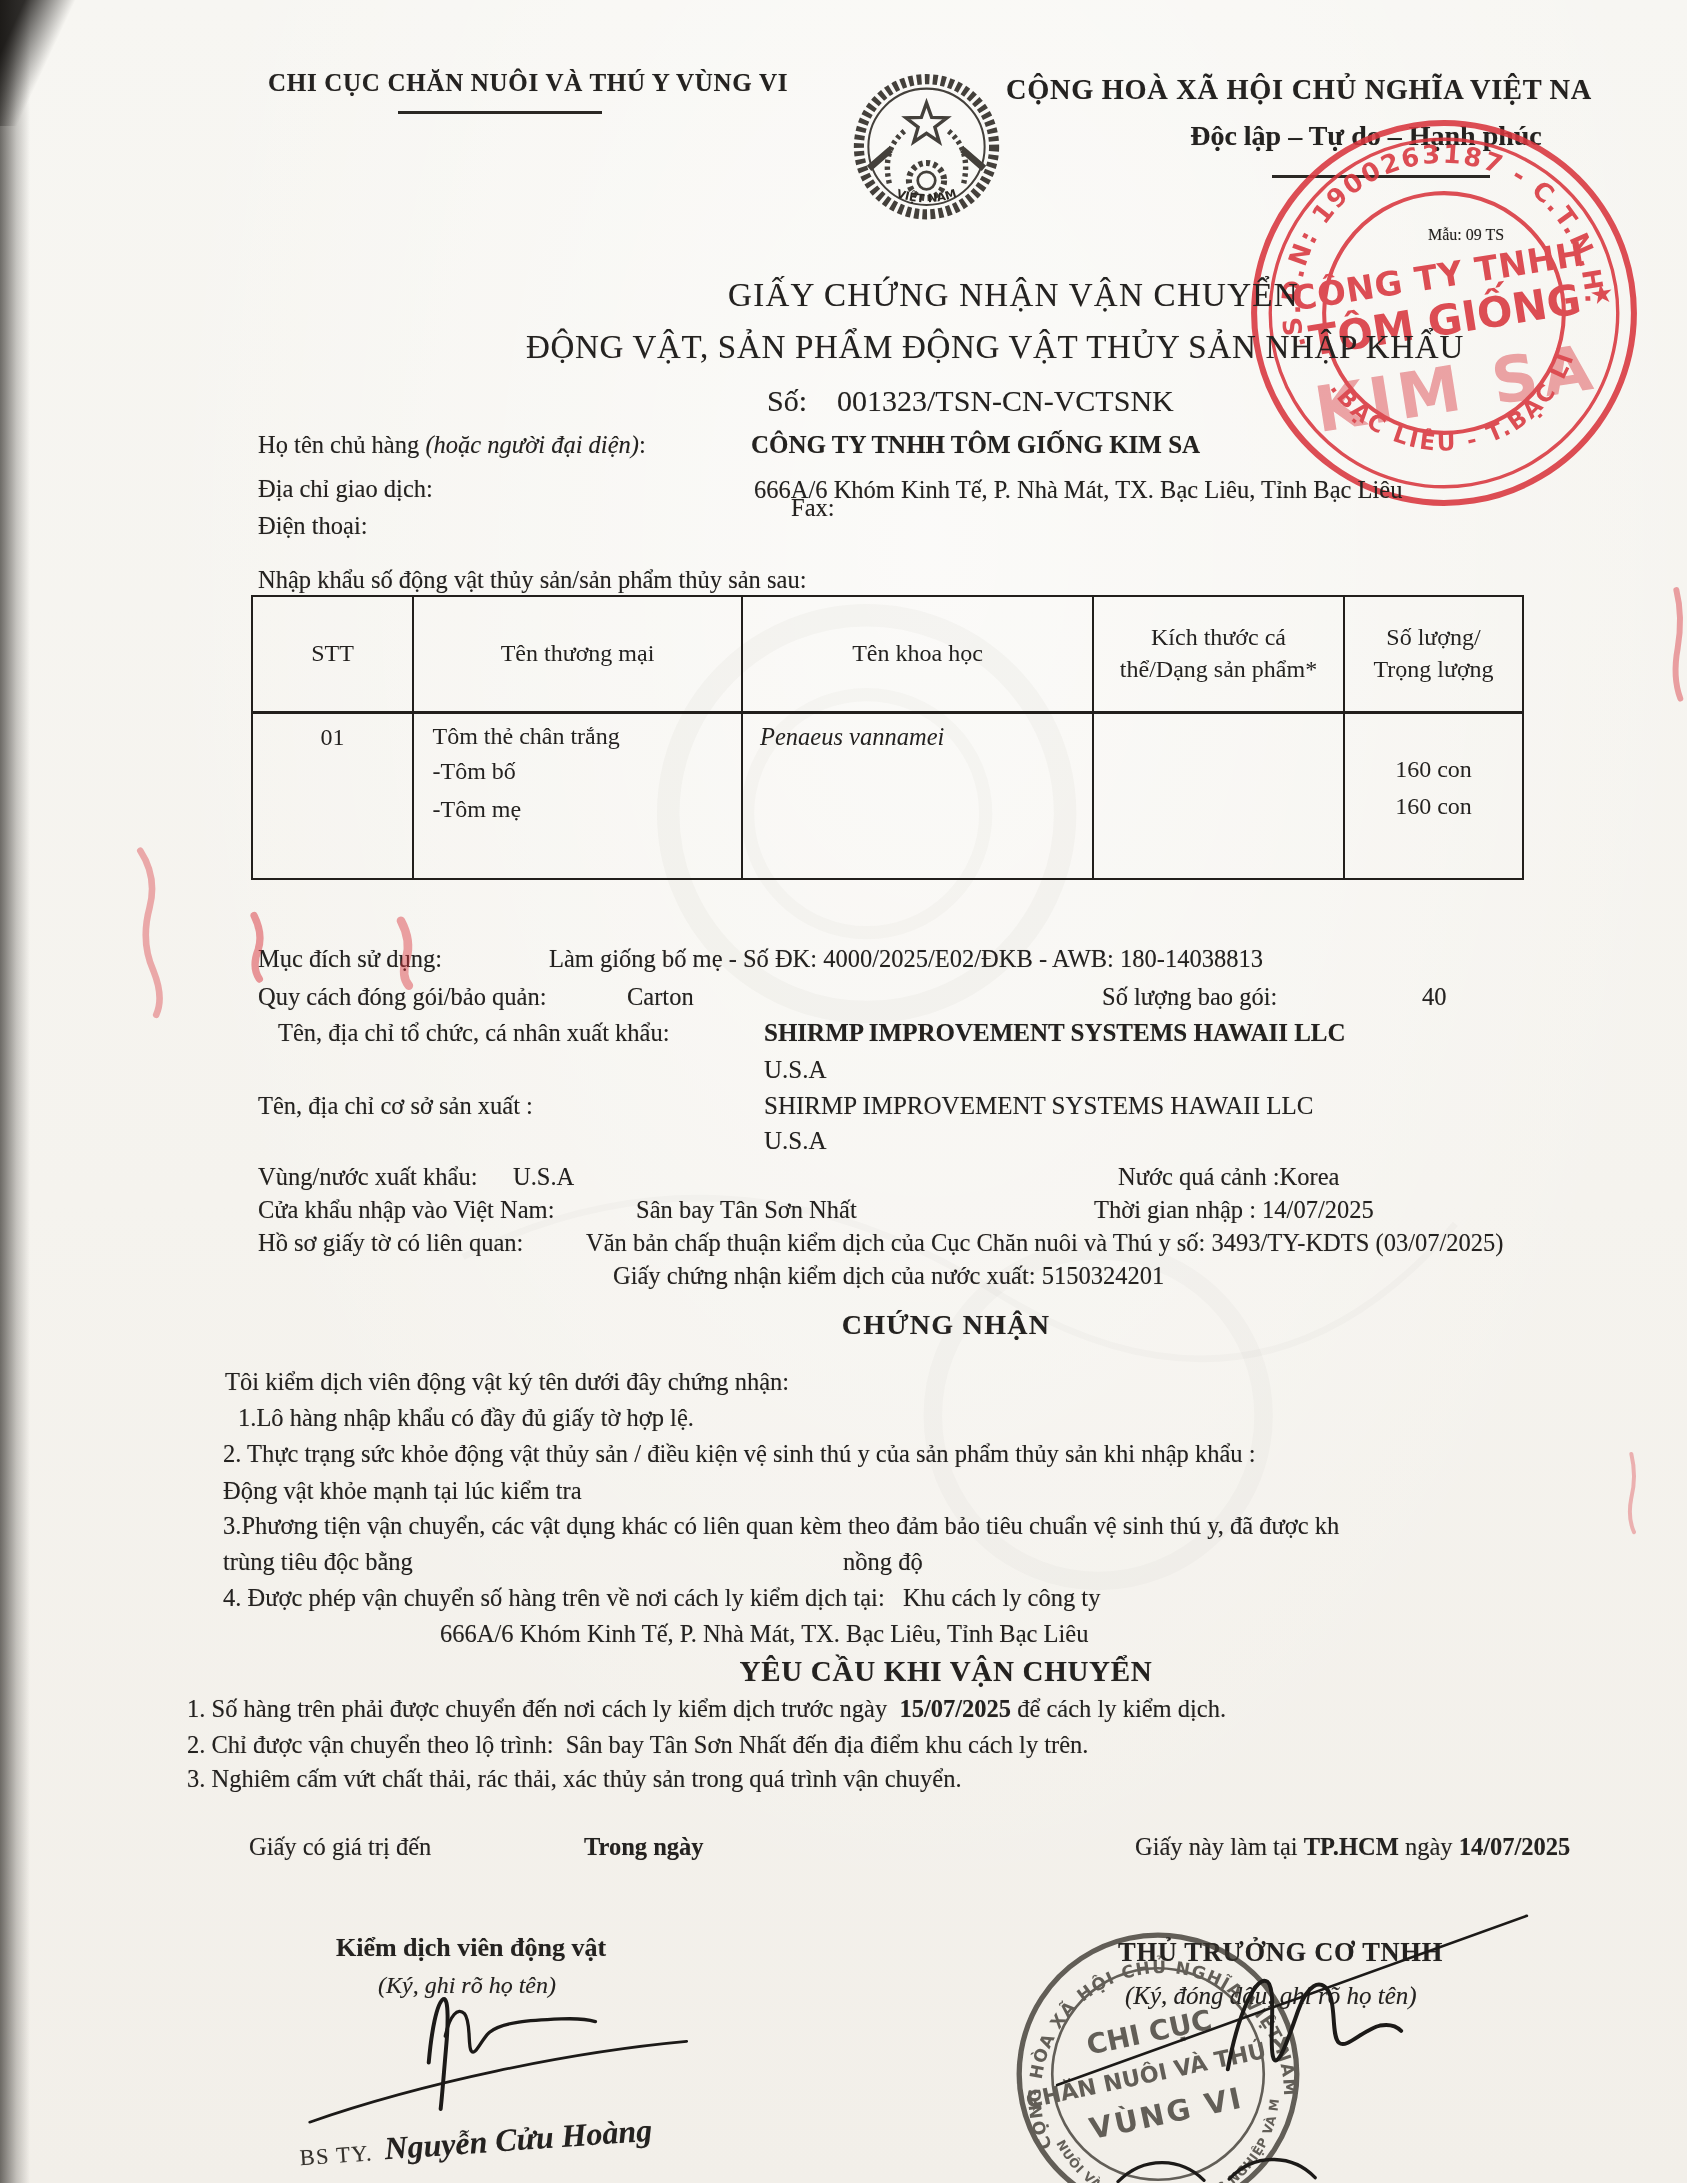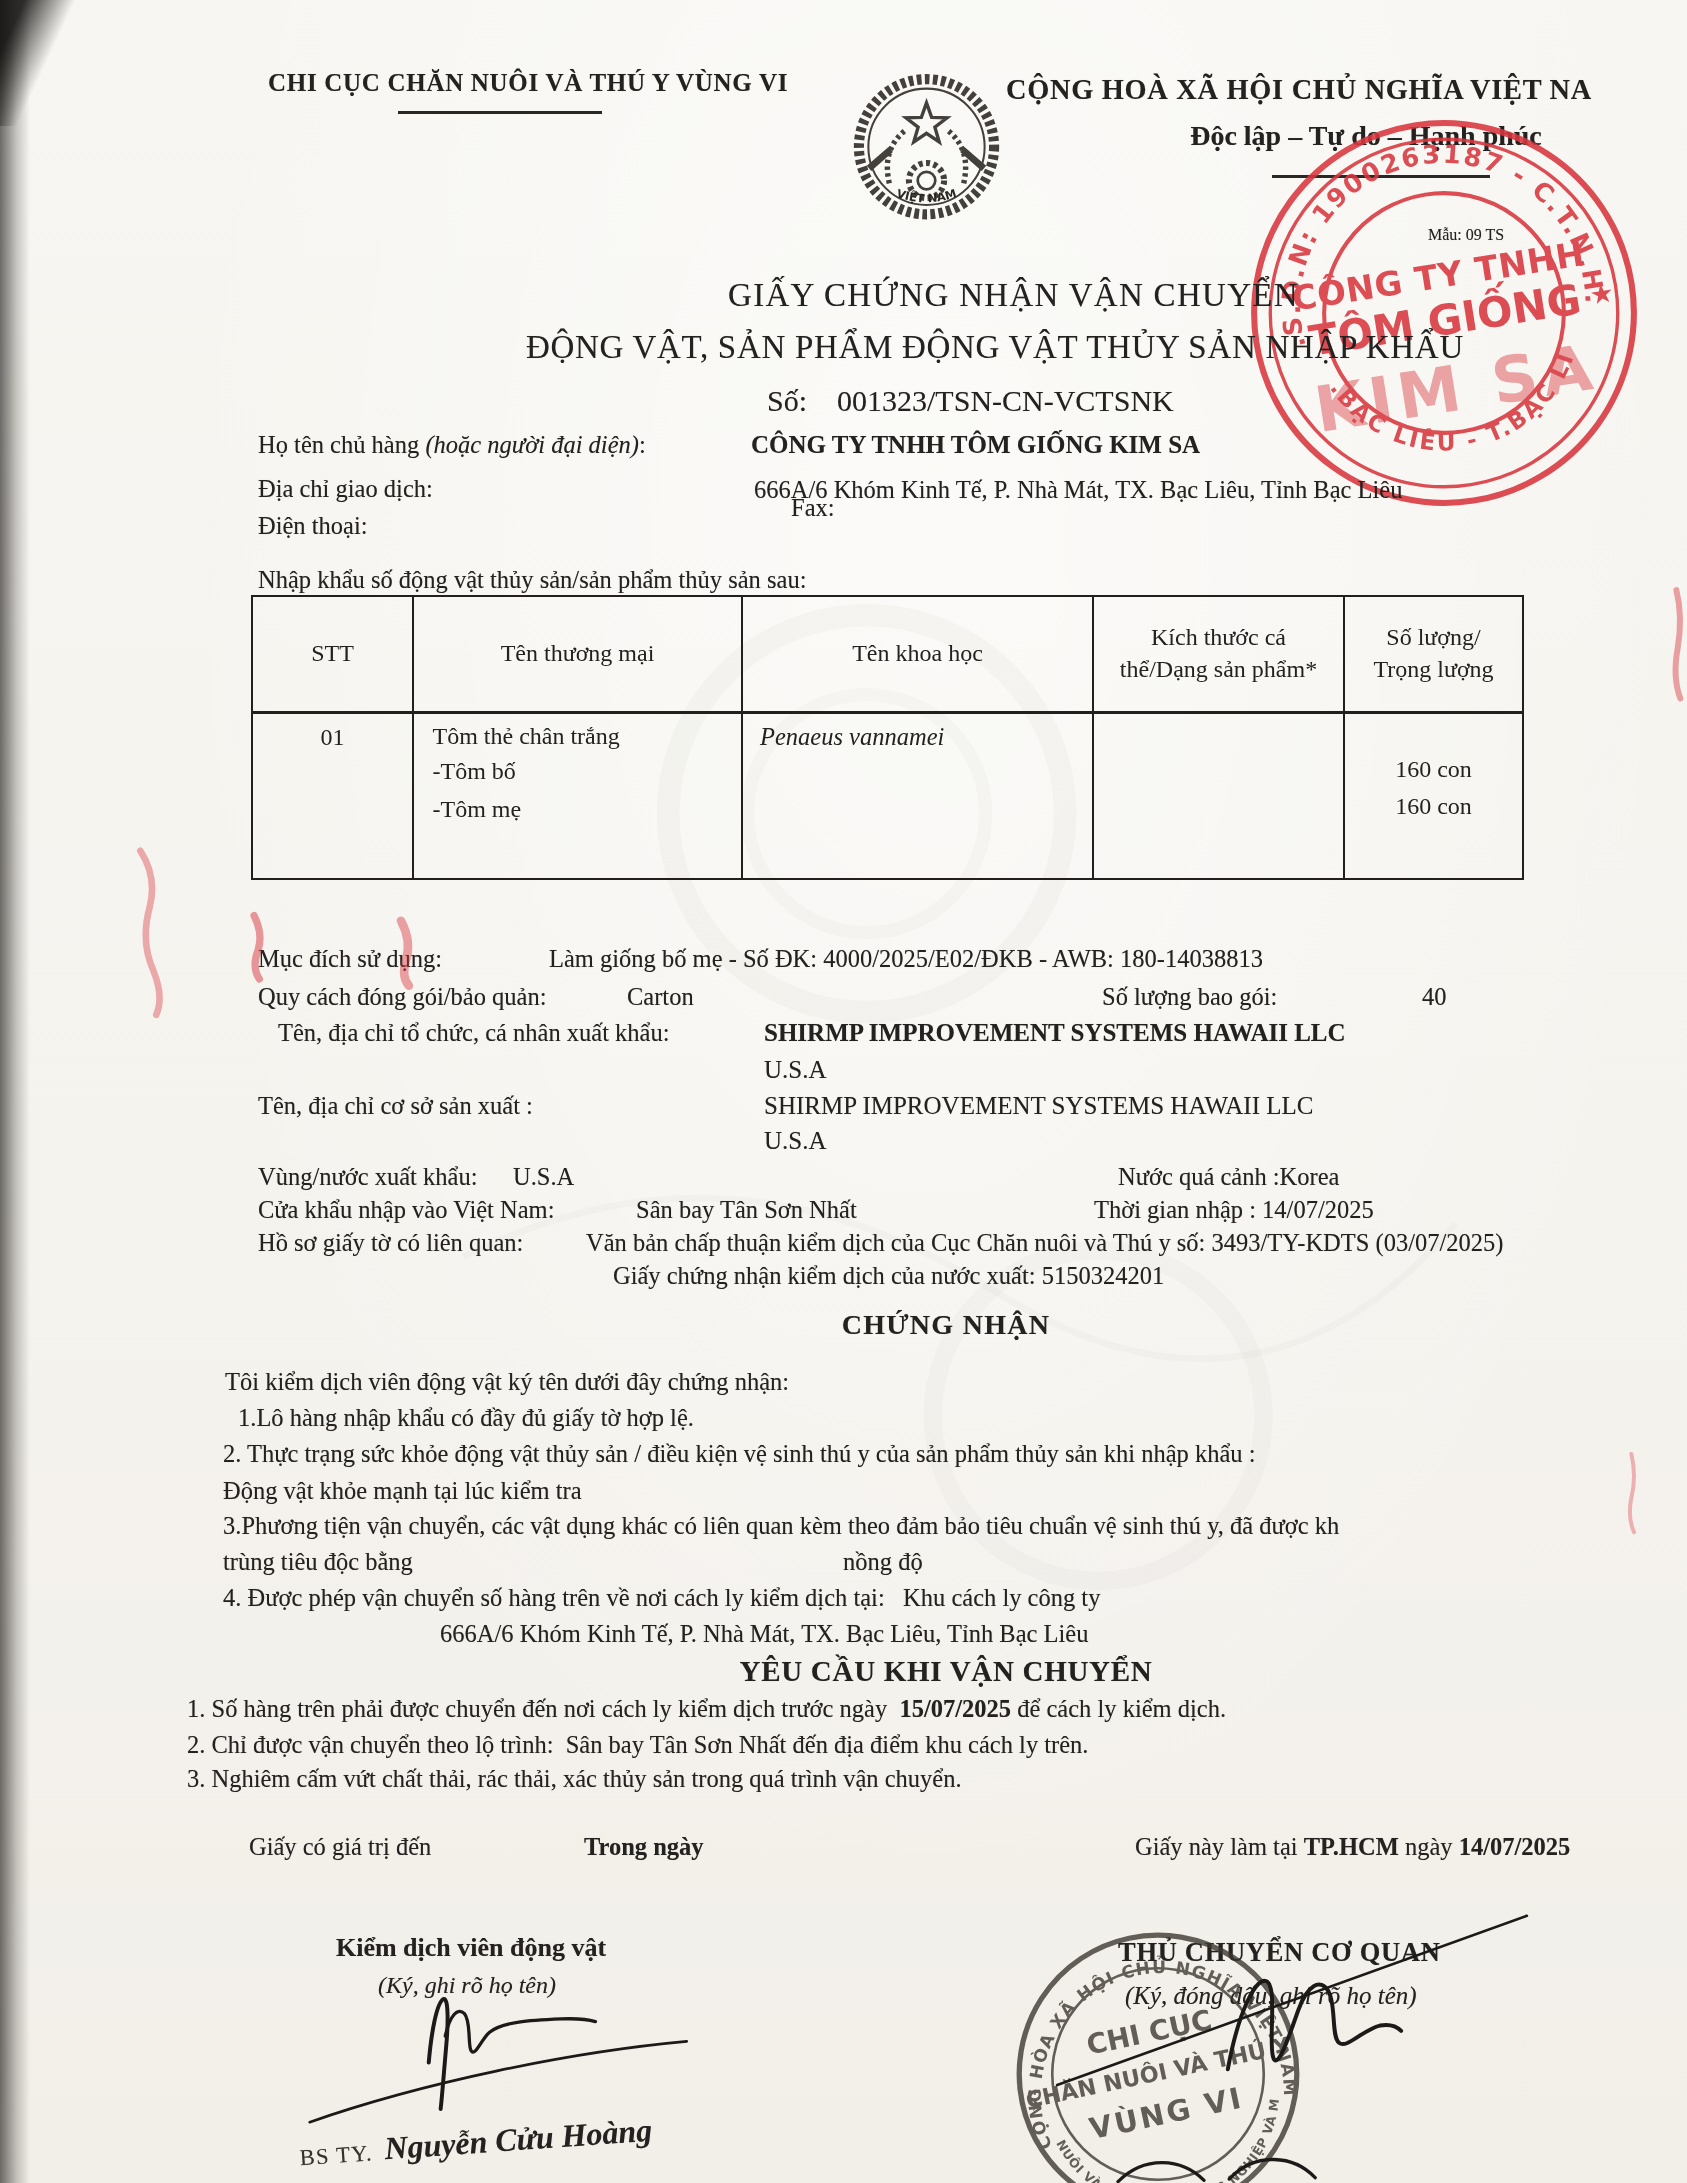--- a/index.html
+++ b/index.html
@@ -197,21 +197,21 @@
 
 <div class="abs txt" style="left:249px;top:1833px;font-size:24.5px;">Giấy có giá trị đến</div>
 <div class="abs txt b" style="left:584px;top:1833px;font-size:24.5px;">Trong ngày</div>
 <div class="abs txt" style="left:1135px;top:1833px;font-size:24.5px;">
   <span>Giấy này làm tại </span><span class="b">TP.HCM</span><span> ngày </span><span class="b">14/07/2025</span>
 </div>
 
 <div class="abs txt b ctr" style="left:471px;top:1933px;font-size:26px;">Kiểm dịch viên động vật</div>
 <div class="abs txt i ctr" style="left:467px;top:1972px;font-size:24px;">(Ký, ghi rõ họ tên)</div>
 
-<div class="abs txt b" style="left:1118px;top:1937px;font-size:26.5px;letter-spacing:0.7px;">THỦ CHUYỂN CƠ QUAN</div>
+<div class="abs txt b" style="left:1118px;top:1937px;font-size:26.5px;letter-spacing:0.7px;">THỦ TRƯỞNG CƠ TNHH</div>
 <div class="abs txt i" style="left:1125px;top:1982px;font-size:25px;">(Ký, đóng dấu, ghi rõ họ tên)</div>
 
 <svg class="stamp-black" viewBox="0 0 460 460">
   <g fill="none" stroke="#3a362f">
     <circle cx="230" cy="230" r="210" stroke-width="8"></circle>
     <circle cx="230" cy="230" r="160" stroke-width="4"></circle>
   </g>
   <path id="bs-top" d="M 50 300 A 184 184 0 1 1 410 300" fill="none"></path>
   <path id="bs-bot" d="M 58 302 A 178 178 0 0 0 402 302" fill="none"></path>
   <g fill="#3a362f" class="stamp-sans" font-weight="bold">

